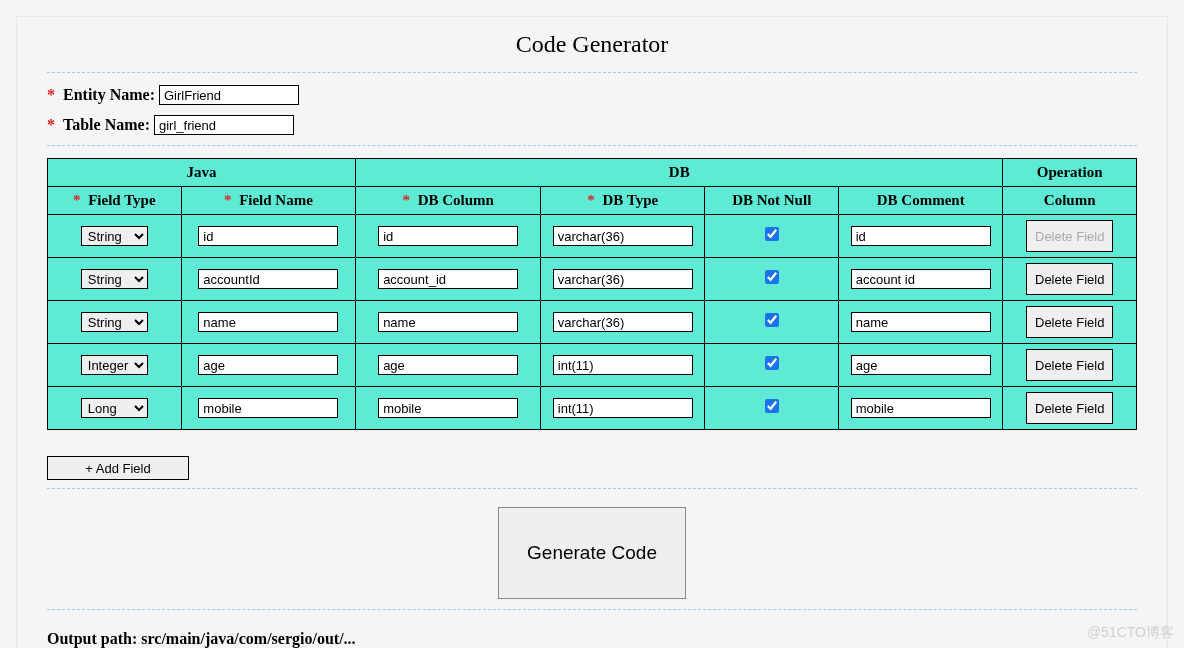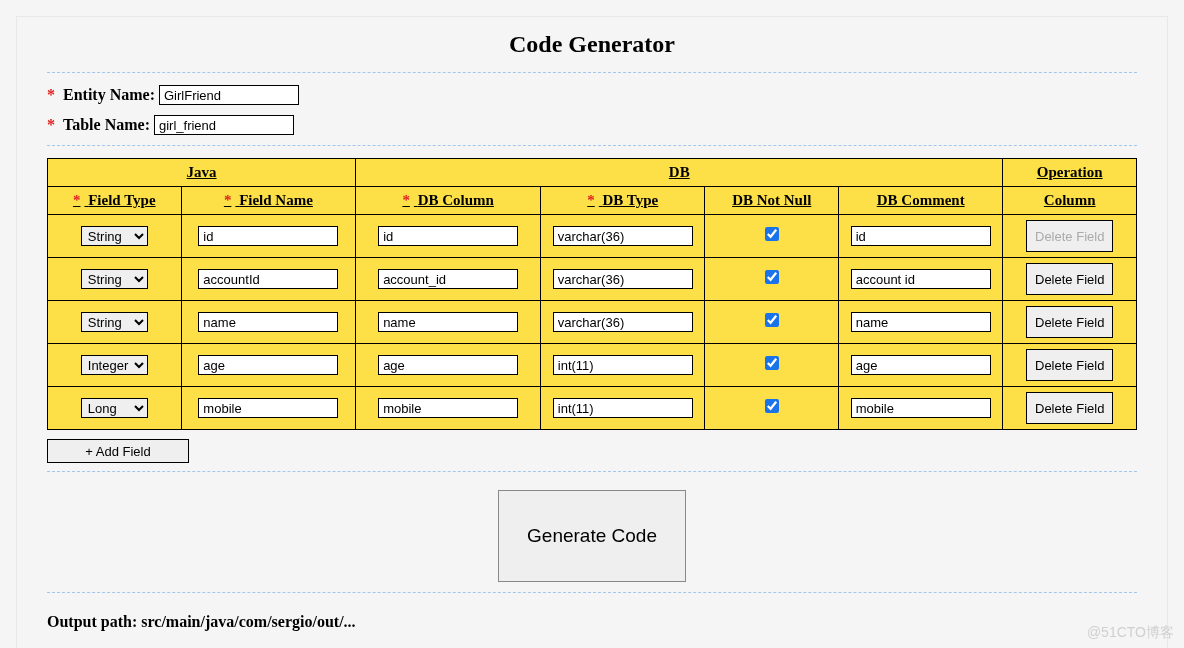--- a/index.html
+++ b/index.html
@@ -9,21 +9,21 @@
       padding: 16px;
     }
     .container {
       background: #f5f5f5;
       padding: 14px 30px 18px 30px;
       border: 1px solid #e8e8e8;
     }
     h1.title {
       text-align: center;
       font-size: 24px;
-      font-weight: bold;
+      font-weight: normal;
       margin-bottom: 14px;
     }
     .dash-sep {
       border: none;
       border-top: 1.5px dashed #9fc7f0;
       margin: 8px 0 12px 0;
     }
     .form-row {
       margin: 10px 0;
       font-size: 16px;
@@ -43,22 +43,21 @@
       width: 100%;
       margin-top: 6px;
       table-layout: fixed;
     }
     table.grid th, table.grid td {
       border: 1px solid #000;
       text-align: center;
       padding: 5px 6px;
       font-size: 15px;
       vertical-align: middle;
-      background: #fde047;
-      text-decoration: underline;
+      background: #5eead4;
     }
     table.grid th { font-weight: bold; }
     .col-ftype { width: 130px; }
     .col-fname { width: 170px; }
     .col-dbcol { width: 180px; }
     .col-dbtype { width: 160px; }
     .col-notnull { width: 130px; }
     .col-comment { width: 160px; }
     .col-op { width: 130px; }
     table.grid select {
@@ -90,21 +89,21 @@
       height: 32px;
     }
     .btn-disabled { color: #aaa; }
     .add-field-btn {
       font-family: Arial, sans-serif;
       font-size: 13px;
       border: 1px solid #000;
       background: #efefef;
       width: 142px;
       height: 24px;
-      margin-top: 9px;
+      margin-top: 26px;
       cursor: pointer;
       text-align: center;
     }
     .generate-wrap { text-align: center; margin: 18px 0 10px 0; }
     .generate-btn {
       font-family: Arial, sans-serif;
       font-size: 19px;
       border: 1px solid #888;
       background: #efefef;
       padding: 34px 28px;

